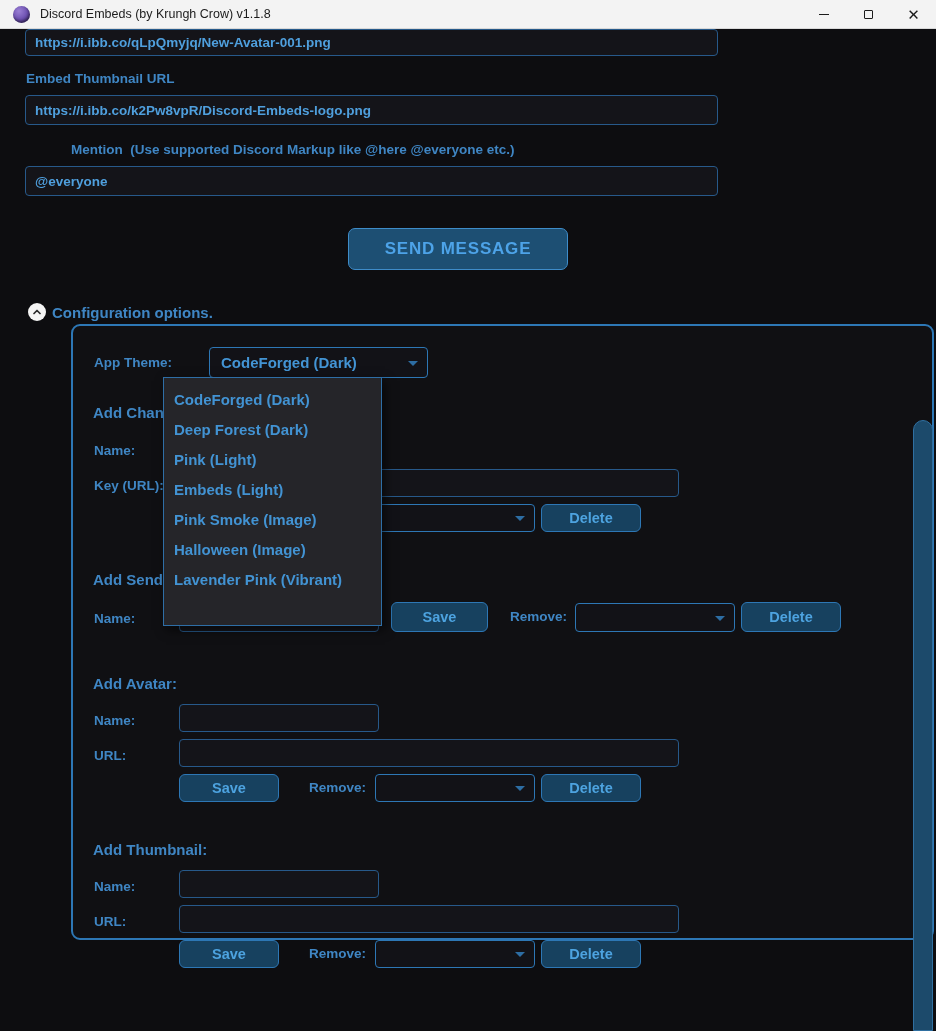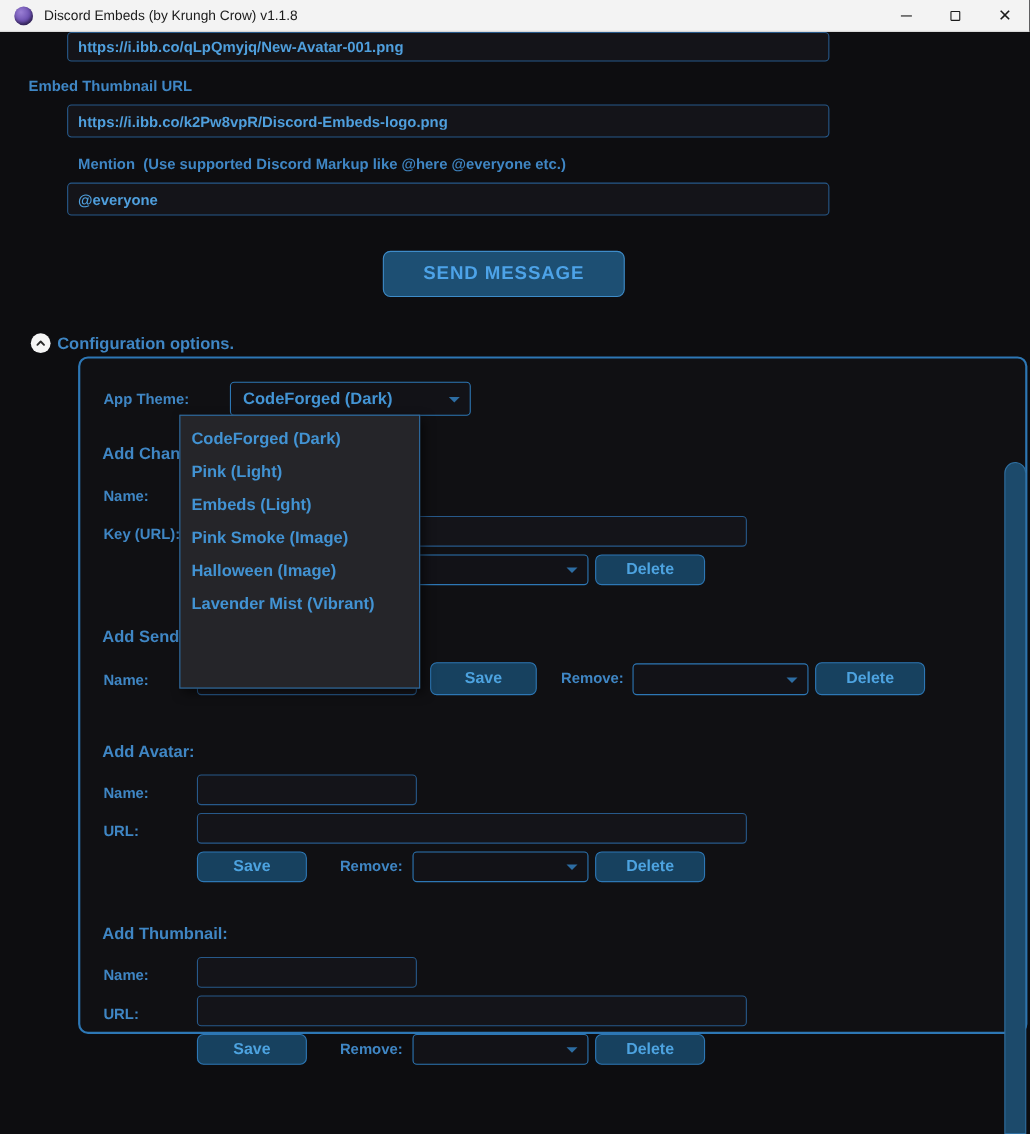--- a/index.html
+++ b/index.html
@@ -53,21 +53,21 @@
     background:#121217; border:1px solid #2d77b5; border-radius:4px;
     display:flex; align-items:center; cursor:pointer; position:relative;
   }
   .combo .arrow {
     position:absolute; right:9px; top:50%; margin-top:-2px;
     width:0; height:0; border-left:5px solid transparent; border-right:5px solid transparent;
     border-top:5px solid #2d6da3;
   }
   .abs { position:absolute; }
   
-  .field-top { position:absolute; left:25px; width:693px;margin-left:36px; }
+  .field-top { position:absolute; left:25px; width:693px; }
   #input-avatar-url { top:29px; height:27px; }
   #label-thumb { left:26px; top:71px;text-align:right; }
   #input-thumb { top:95px; height:30px; }
   #label-mention { left:26px; top:142px;padding-left:45px; }
   #input-mention { top:166px; height:30px; }
   .send-btn {
     position:absolute; left:348px; top:228px; width:220px; height:42px;
     background:#1d4f73; border:1px solid #3e8cc9; border-radius:7px;
     color:#4da3e8; font-weight:bold; font-size:17px; letter-spacing:.8px;
     display:flex; align-items:center; justify-content:center; cursor:pointer;
@@ -207,20 +207,21 @@
   <div class="btn abs" style="left:106px; top:614px; width:100px; height:28px;">Save</div>
   <div class="lbl" style="left:236px; top:620px;">Remove:</div>
   <div class="combo abs" style="left:302px; top:614px; width:160px; height:28px;">
     <span class="arrow"></span>
   </div>
   <div class="btn abs" style="left:468px; top:614px; width:100px; height:28px;">Delete</div>
 </div>
 
 <div class="dropdown">
   <div class="dd-item">CodeForged (Dark)</div>
+  <div class="dd-item">Deep Forest (Dark)</div>
   <div class="dd-item">Pink (Light)</div>
   <div class="dd-item">Embeds (Light)</div>
   <div class="dd-item">Pink Smoke (Image)</div>
   <div class="dd-item">Halloween (Image)</div>
-  <div class="dd-item">Lavender Mist (Vibrant)</div>
+  <div class="dd-item">Lavender Pink (Vibrant)</div>
 </div>
 
 <div class="scroll-thumb"></div>
 
 </body></html>

